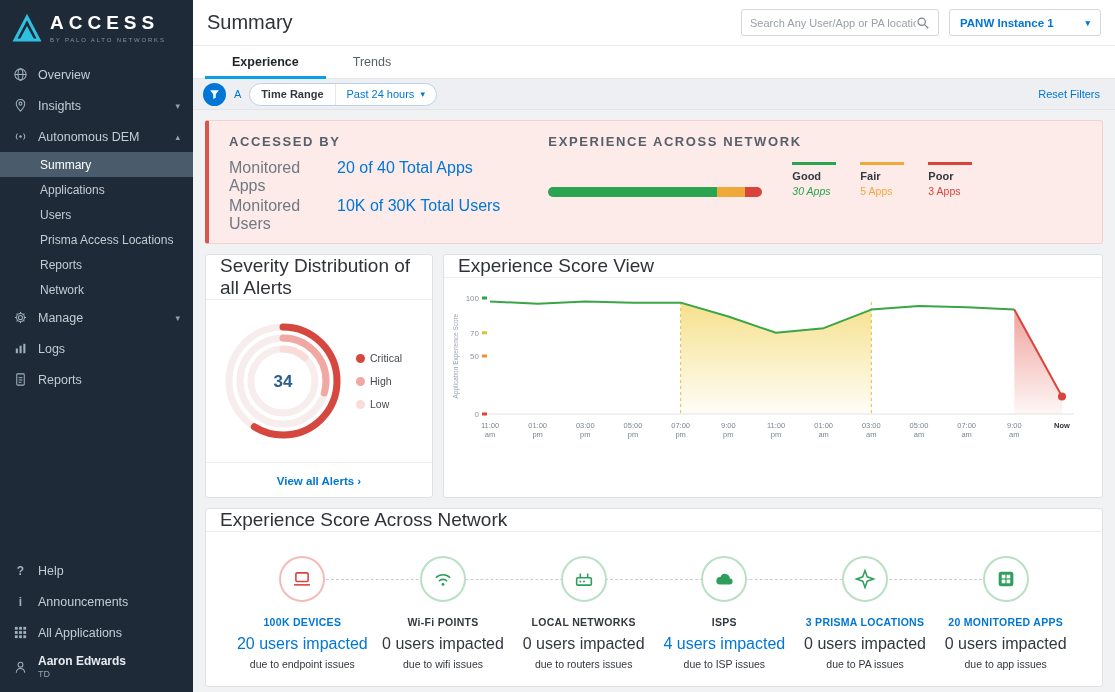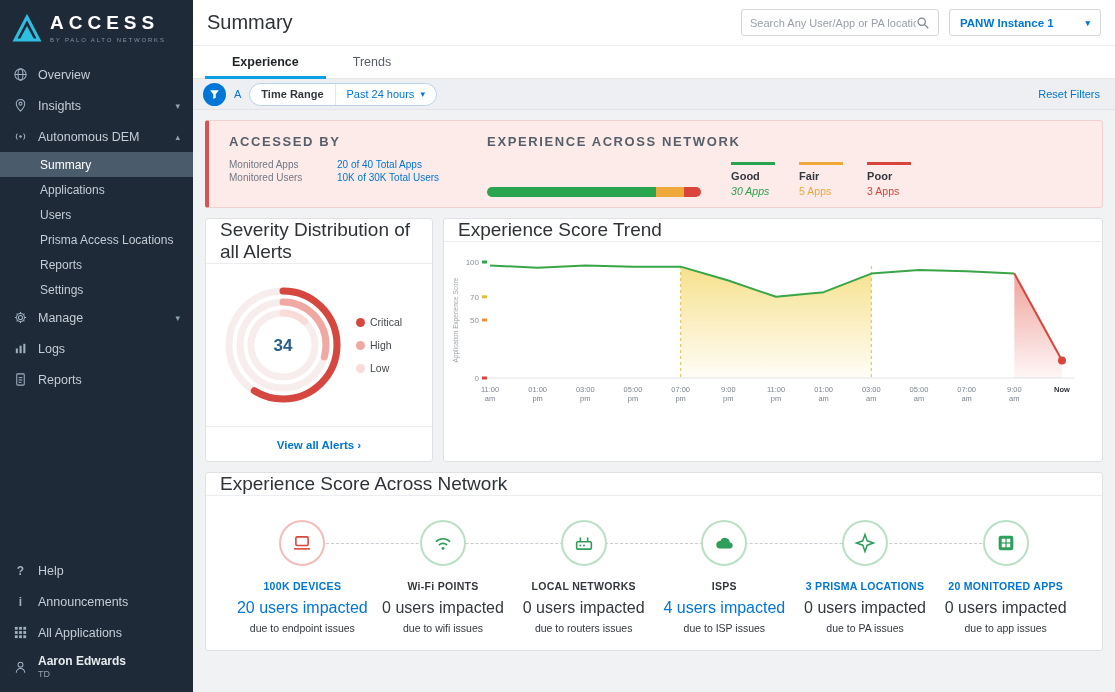--- a/index.html
+++ b/index.html
@@ -71,21 +71,21 @@
   .score-left { display:flex; flex-direction:column; align-items:center; }
   .score-box-row { display:flex; align-items:flex-start; gap:7px; }
   .score-box { width:74px; height:56px; background:#fff; border:2px solid #3d4045;
     display:flex; align-items:center; justify-content:center; font-size:34px; color:#1f2328; }
   .score-delta { color:#d9453c; font-size:11px; margin-top:15px; white-space:nowrap; }
   .score-delta .tri { font-size:8px; }
   .score-label { font-size:10.5px; color:#555b62; margin-top:7px; display:flex;
     align-items:center; gap:4px; }
   .col-heading { font-size:13px; font-weight:bold; letter-spacing:1.6px; color:#565f6a; }
   .ab-rows { margin-top:10px; }
-  .ab-row { display:flex; font-size:10px; margin-top:2px; }
+  .ab-row { display:flex; font-size:16px; margin-top:2px; }
   .ab-row .l { width:108px; color:#707883; }
   .ab-row .v { color:#0076d6; cursor:pointer; }
   .ean-body { display:flex; gap:30px; margin-top:13px; align-items:flex-end; }
   .dist-bar { width:214px; height:10px; border-radius:5px; overflow:hidden;
     display:flex; margin-top:7px; }
   .dist-bar div { height:100%; }
   .score-legend { display:flex; gap:24px; }
   .legend-item .bar { width:44px; height:3px; margin-bottom:5px; }
   .legend-item .lab { font-size:11px; font-weight:bold; color:#33383e; }
   .legend-item .cnt { font-size:10.5px; margin-top:3px; }
@@ -181,21 +181,21 @@
       <div class="sub-item">
         <span>Users</span>
       </div>
       <div class="sub-item">
         <span>Prisma Access Locations</span>
       </div>
       <div class="sub-item">
         <span>Reports</span>
       </div>
       <div class="sub-item">
-        <span>Settings</span>
+        <span>Network</span>
       </div>
 
       <div class="nav-item">
         <span class="icn">
           <svg width="15" height="15" viewBox="0 0 16 16" fill="none" stroke="currentColor" stroke-width="1.1">
             <circle cx="8" cy="8" r="2.2"></circle>
               <circle cx="8" cy="8" r="4.2"></circle>
             <line x1="8" y1="2" x2="8" y2="3.8"></line>
               <line x1="8" y1="12.2" x2="8" y2="14"></line>
             <line x1="2" y1="8" x2="3.8" y2="8"></line>
@@ -391,21 +391,21 @@
                 <span>Low</span>
               </div>
             </div>
           </div>
           <div class="severity-footer">
             <span class="view-alerts">View all Alerts ›</span>
           </div>
         </div>
 
         <div class="card trend-card">
-          <div class="card-header">Experience Score Trend</div>
+          <div class="card-header">Experience Score View</div>
           <div class="trend-body">
             <svg id="trend-svg" viewBox="0 0 650 170">
               <defs>
                 <linearGradient id="gradY" x1="0" y1="0" x2="0" y2="1">
                   <stop offset="0" stop-color="#f3d45c" stop-opacity="0.7"></stop>
                   <stop offset="1" stop-color="#f3d45c" stop-opacity="0.05"></stop>
                 </linearGradient>
                 <linearGradient id="gradR" x1="0" y1="0" x2="0" y2="1">
                   <stop offset="0" stop-color="#e4574b" stop-opacity="0.55"></stop>
                   <stop offset="1" stop-color="#e4574b" stop-opacity="0.05"></stop>

